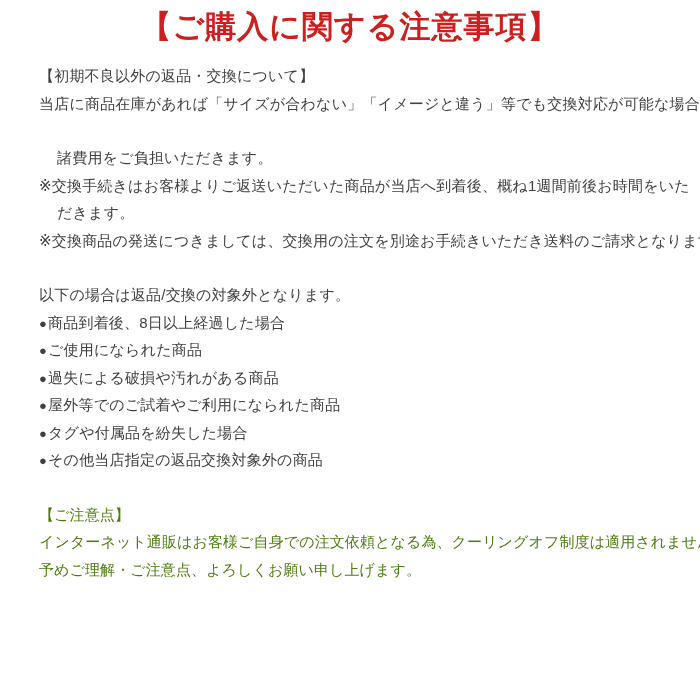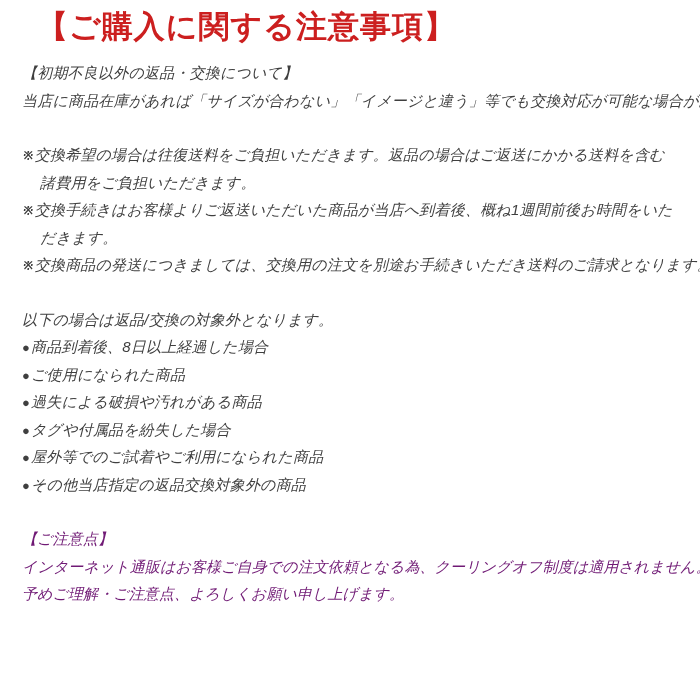--- a/index.html
+++ b/index.html
@@ -12,101 +12,98 @@
     width: 700px;
     height: 700px;
     background: #ffffff;
     overflow: hidden;
     font-family: "Liberation Sans", "DejaVu Sans", sans-serif;
   }
   .page-title {
     padding-top: 8px;
     height: 37px;
     line-height: 37px;
-    text-align: left;
+    text-align: center;
     font-size: 31px;
     font-weight: bold;
     color: #cc1f1f;
     letter-spacing: 1px;
     white-space: nowrap;
-    padding-left: 37px;
   }
   .content {
     margin-top: 14px;
     padding: 0 0 0 22px;
     font-size: 15px;
     color: #3f3f3f;
   }
   .section {
-    margin: 0;
-    font-style: italic;
+    margin: 17px;
   }
   .section + .section {
     margin-top: 27px;
   }
   .line {
     height: 27.5px;
     line-height: 27.5px;
     white-space: nowrap;
     letter-spacing: 0.2px;
   }
   .line.indent {
     padding-left: 18px;
   }
   .list-item .bullet {
     display: inline-block;
     font-size: 13px;
     vertical-align: baseline;
     margin-right: 1px;
   }
   .caution {
-    color: #701a75;
+    color: #4d7c0f;
   }
   .caution .line {
     letter-spacing: 0.1px;
   }
 </style>
 </head>
 <body>
 
 <div class="page">
 
   <div class="page-title">【ご購入に関する注意事項】</div>
 
   <div class="content">
 
     <div class="section">
       <div class="line">【初期不良以外の返品・交換について】</div>
       <div class="line">当店に商品在庫があれば「サイズが合わない」「イメージと違う」等でも交換対応が可能な場合があ</div>
     </div>
 
     <div class="section">
-      <div class="line">※交換希望の場合は往復送料をご負担いただきます。返品の場合はご返送にかかる送料を含む</div>
       <div class="line indent">諸費用をご負担いただきます。</div>
       <div class="line">※交換手続きはお客様よりご返送いただいた商品が当店へ到着後、概ね1週間前後お時間をいた</div>
       <div class="line indent">だきます。</div>
       <div class="line">※交換商品の発送につきましては、交換用の注文を別途お手続きいただき送料のご請求となります。</div>
     </div>
 
     <div class="section">
       <div class="line">以下の場合は返品/交換の対象外となります。</div>
       <div class="line list-item">
         <span class="bullet">●</span><span>商品到着後、8日以上経過した場合</span>
       </div>
       <div class="line list-item">
         <span class="bullet">●</span><span>ご使用になられた商品</span>
       </div>
       <div class="line list-item">
         <span class="bullet">●</span><span>過失による破損や汚れがある商品</span>
       </div>
       <div class="line list-item">
-        <span class="bullet">●</span><span>タグや付属品を紛失した場合</span>
+        <span class="bullet">●</span><span>屋外等でのご試着やご利用になられた商品</span>
       </div>
       <div class="line list-item">
-        <span class="bullet">●</span><span>屋外等でのご試着やご利用になられた商品</span>
+        <span class="bullet">●</span><span>タグや付属品を紛失した場合</span>
       </div>
       <div class="line list-item">
         <span class="bullet">●</span><span>その他当店指定の返品交換対象外の商品</span>
       </div>
     </div>
 
     <div class="section caution">
       <div class="line">【ご注意点】</div>
       <div class="line">インターネット通販はお客様ご自身での注文依頼となる為、クーリングオフ制度は適用されません。</div>
       <div class="line">予めご理解・ご注意点、よろしくお願い申し上げます。</div>

